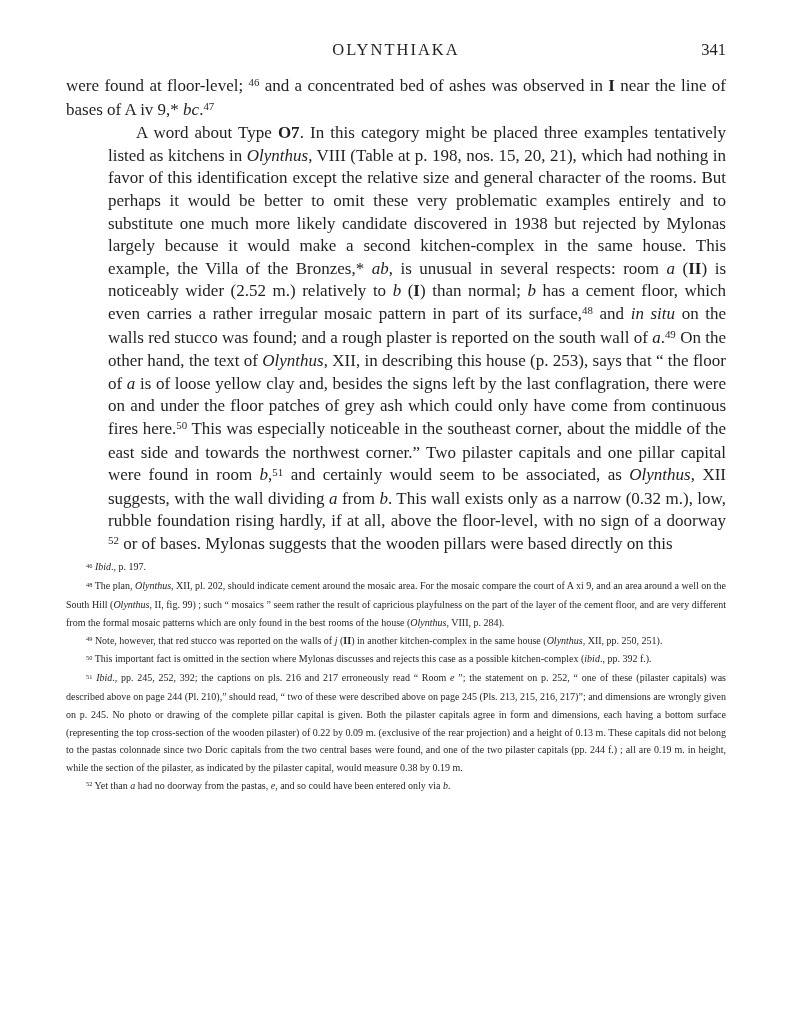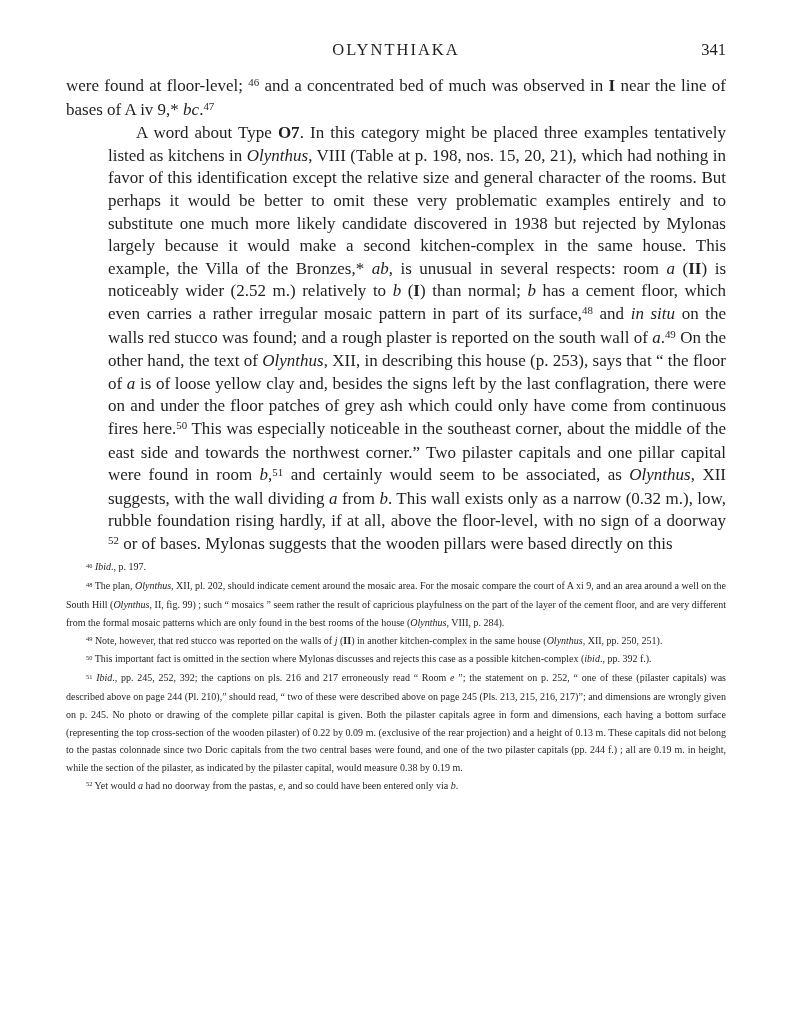--- a/index.html
+++ b/index.html
@@ -75,25 +75,25 @@
 </head>
 <body>
 
 <div class="page" style="--ink: #1f1f1f; --paper: #ffffff;">
   <div class="content">
     <div class="running-head">
       <span class="title">OLYNTHIAKA</span>
       <span class="pagenum">341</span>
     </div>
     <div class="body-text">
-        <p class="para"><span>were found at floor-level; </span><span class="sup">46</span><span> and a concentrated bed of much was observed in </span><span class="b">I</span><span> near the line of bases of A iv 9,* </span><span class="i">bc</span><span>.</span><span class="sup">47</span></p>
+        <p class="para"><span>were found at floor-level; </span><span class="sup">46</span><span> and a concentrated bed of ashes was observed in </span><span class="b">I</span><span> near the line of bases of A iv 9,* </span><span class="i">bc</span><span>.</span><span class="sup">47</span></p>
         <p class="para indent"><span>A word about Type </span><span class="b">O7</span><span>. In this category might be placed three examples tentatively listed as kitchens in </span><span class="i">Olynthus</span><span>, VIII (Table at p. 198, nos. 15, 20, 21), which had nothing in favor of this identification except the relative size and general character of the rooms. But perhaps it would be better to omit these very problematic examples entirely and to substitute one much more likely candidate discovered in 1938 but rejected by Mylonas largely because it would make a second kitchen-complex in the same house. This example, the Villa of the Bronzes,* </span><span class="i">ab</span><span>, is unusual in several respects: room </span><span class="i">a</span><span> (</span><span class="b">II</span><span>) is noticeably wider (2.52 m.) relatively to </span><span class="i">b</span><span> (</span><span class="b">I</span><span>) than normal; </span><span class="i">b</span><span> has a cement floor, which even carries a rather irregular mosaic pattern in part of its surface,</span><span class="sup">48</span><span> and </span><span class="i">in situ</span><span> on the walls red stucco was found; and a rough plaster is reported on the south wall of </span><span class="i">a</span><span>.</span><span class="sup">49</span><span> On the other hand, the text of </span><span class="i">Olynthus</span><span>, XII, in describing this house (p. 253), says that “ the floor of </span><span class="i">a</span><span> is of loose yellow clay and, besides the signs left by the last conflagration, there were on and under the floor patches of grey ash which could only have come from continuous fires here.</span><span class="sup">50</span><span> This was especially noticeable in the southeast corner, about the middle of the east side and towards the northwest corner.” Two pilaster capitals and one pillar capital were found in room </span><span class="i">b</span><span>,</span><span class="sup">51</span><span> and certainly would seem to be associated, as </span><span class="i">Olynthus</span><span>, XII suggests, with the wall dividing </span><span class="i">a</span><span> from </span><span class="i">b</span><span>. This wall exists only as a narrow (0.32 m.), low, rubble foundation rising hardly, if at all, above the floor-level, with no sign of a doorway </span><span class="sup">52</span><span> or of bases. Mylonas suggests that the wooden pillars were based directly on this</span></p>
       </div>
     <div class="footnotes">
         <p class="footnote"><span class="sup">46</span> <span class="i">Ibid</span><span>., p. 197.</span></p>
         <p class="footnote"><span class="sup">48</span> <span>The plan, </span><span class="i">Olynthus</span><span>, XII, pl. 202, should indicate cement around the mosaic area. For the mosaic compare the court of A xi 9, and an area around a well on the South Hill (</span><span class="i">Olynthus</span><span>, II, fig. 99) ; such “ mosaics ” seem rather the result of capricious playfulness on the part of the layer of the cement floor, and are very different from the formal mosaic patterns which are only found in the best rooms of the house (</span><span class="i">Olynthus</span><span>, VIII, p. 284).</span></p>
         <p class="footnote"><span class="sup">49</span> <span>Note, however, that red stucco was reported on the walls of </span><span class="i">j</span><span> (</span><span class="b">II</span><span>) in another kitchen-complex in the same house (</span><span class="i">Olynthus</span><span>, XII, pp. 250, 251).</span></p>
         <p class="footnote"><span class="sup">50</span> <span>This important fact is omitted in the section where Mylonas discusses and rejects this case as a possible kitchen-complex (</span><span class="i">ibid</span><span>., pp. 392 f.).</span></p>
         <p class="footnote"><span class="sup">51</span> <span class="i">Ibid</span><span>., pp. 245, 252, 392; the captions on pls. 216 and 217 erroneously read “ Room </span><span class="i">e</span><span> ”; the statement on p. 252, “ one of these (pilaster capitals) was described above on page 244 (Pl. 210),” should read, “ two of these were described above on page 245 (Pls. 213, 215, 216, 217)”; and dimensions are wrongly given on p. 245. No photo or drawing of the complete pillar capital is given. Both the pilaster capitals agree in form and dimensions, each having a bottom surface (representing the top cross-section of the wooden pilaster) of 0.22 by 0.09 m. (exclusive of the rear projection) and a height of 0.13 m. These capitals did not belong to the pastas colonnade since two Doric capitals from the two central bases were found, and one of the two pilaster capitals (pp. 244 f.) ; all are 0.19 m. in height, while the section of the pilaster, as indicated by the pilaster capital, would measure 0.38 by 0.19 m.</span></p>
-        <p class="footnote"><span class="sup">52</span> <span>Yet would </span><span class="i">a</span><span> had no doorway from the pastas, </span><span class="i">e</span><span>, and so could have been entered only via </span><span class="i">b</span><span>.</span></p>
+        <p class="footnote"><span class="sup">52</span> <span>Yet than </span><span class="i">a</span><span> had no doorway from the pastas, </span><span class="i">e</span><span>, and so could have been entered only via </span><span class="i">b</span><span>.</span></p>
       </div>
   </div>
 </div>
 
 </body></html>

